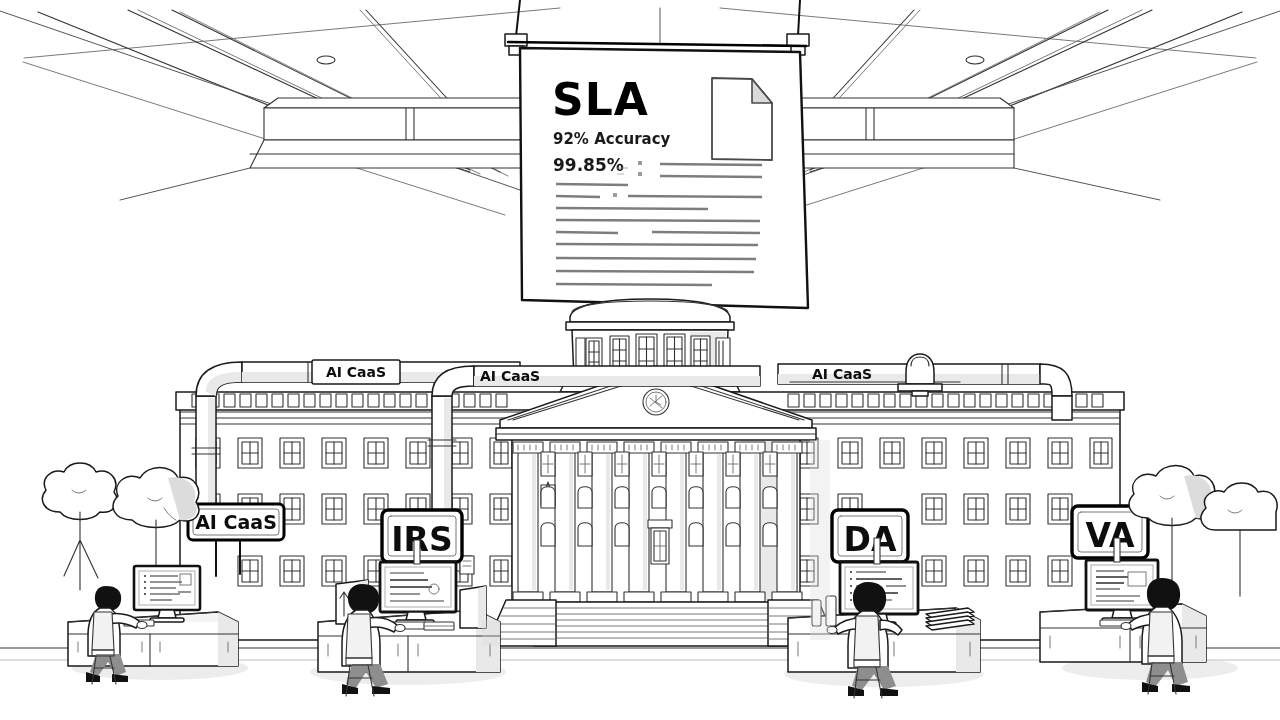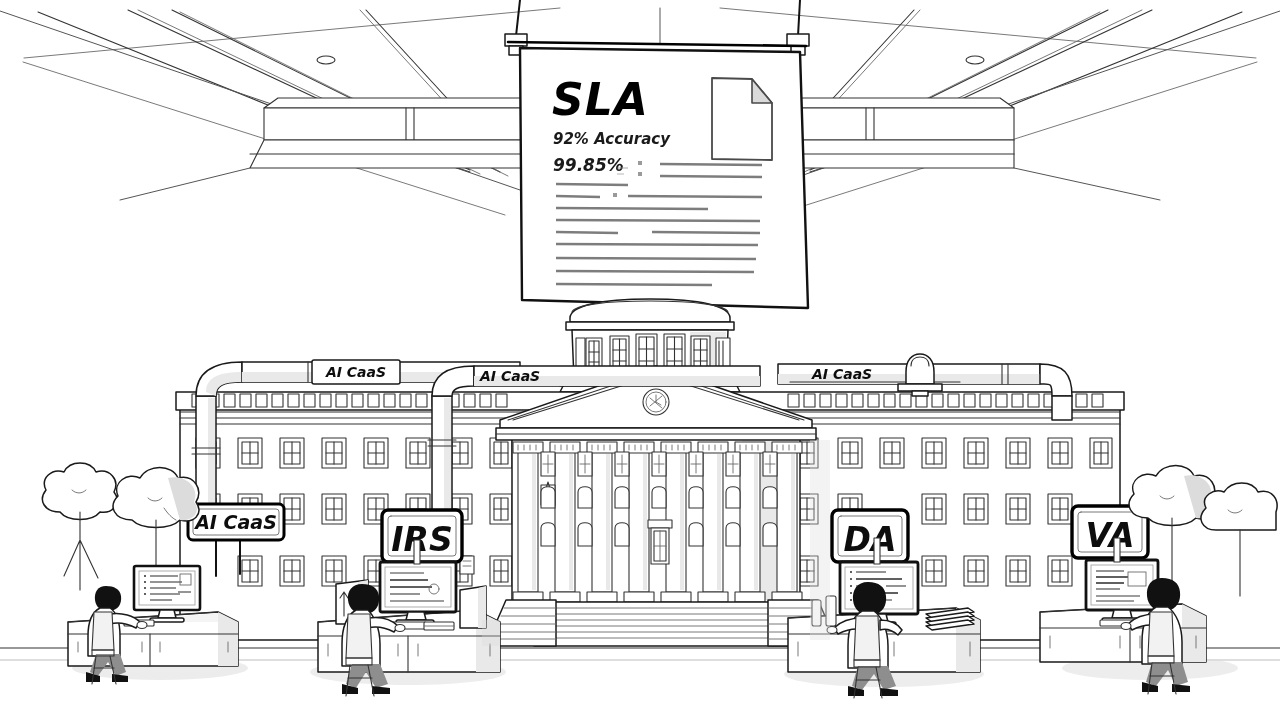--- a/index.html
+++ b/index.html
@@ -1,17 +1,17 @@
 <!DOCTYPE html>
 <html><head>
 <meta charset="utf-8">
 <style>
   html,body{margin:0;padding:0;background:#ffffff;}
   body{width:1280px;height:720px;overflow:hidden;font-family:"Liberation Sans",sans-serif;}
-  #stage{position:relative;width:1280px;height:720px;background:#fefefe;font-style:italic;}
+  #stage{position:relative;width:1280px;height:720px;background:#fefefe;}
   svg{display:block;}
   .ln-thin{fill:none;stroke:#333;stroke-width:1.1;stroke-linecap:round;stroke-linejoin:round;}
   .ln-faint{fill:none;stroke:#555;stroke-width:1;stroke-linecap:round;}
   .ln-hair{fill:none;stroke:#6a6a6a;stroke-width:0.9;stroke-linecap:round;}
   .ln-bold{fill:none;stroke:#000;stroke-width:2.6;stroke-linejoin:round;stroke-linecap:round;}
   .ln-med{fill:none;stroke:#111;stroke-width:2;stroke-linejoin:round;stroke-linecap:round;}
   .fw{fill:#ffffff;stroke:#1a1a1a;stroke-width:1.5;stroke-linejoin:round;}
   .fw-thin{fill:#ffffff;stroke:#333;stroke-width:1.1;stroke-linejoin:round;}
   .fg1{fill:#f2f2f2;stroke:#333;stroke-width:1.1;stroke-linejoin:round;}
   .fgsh{fill:#dcdcdc;stroke:none;}

